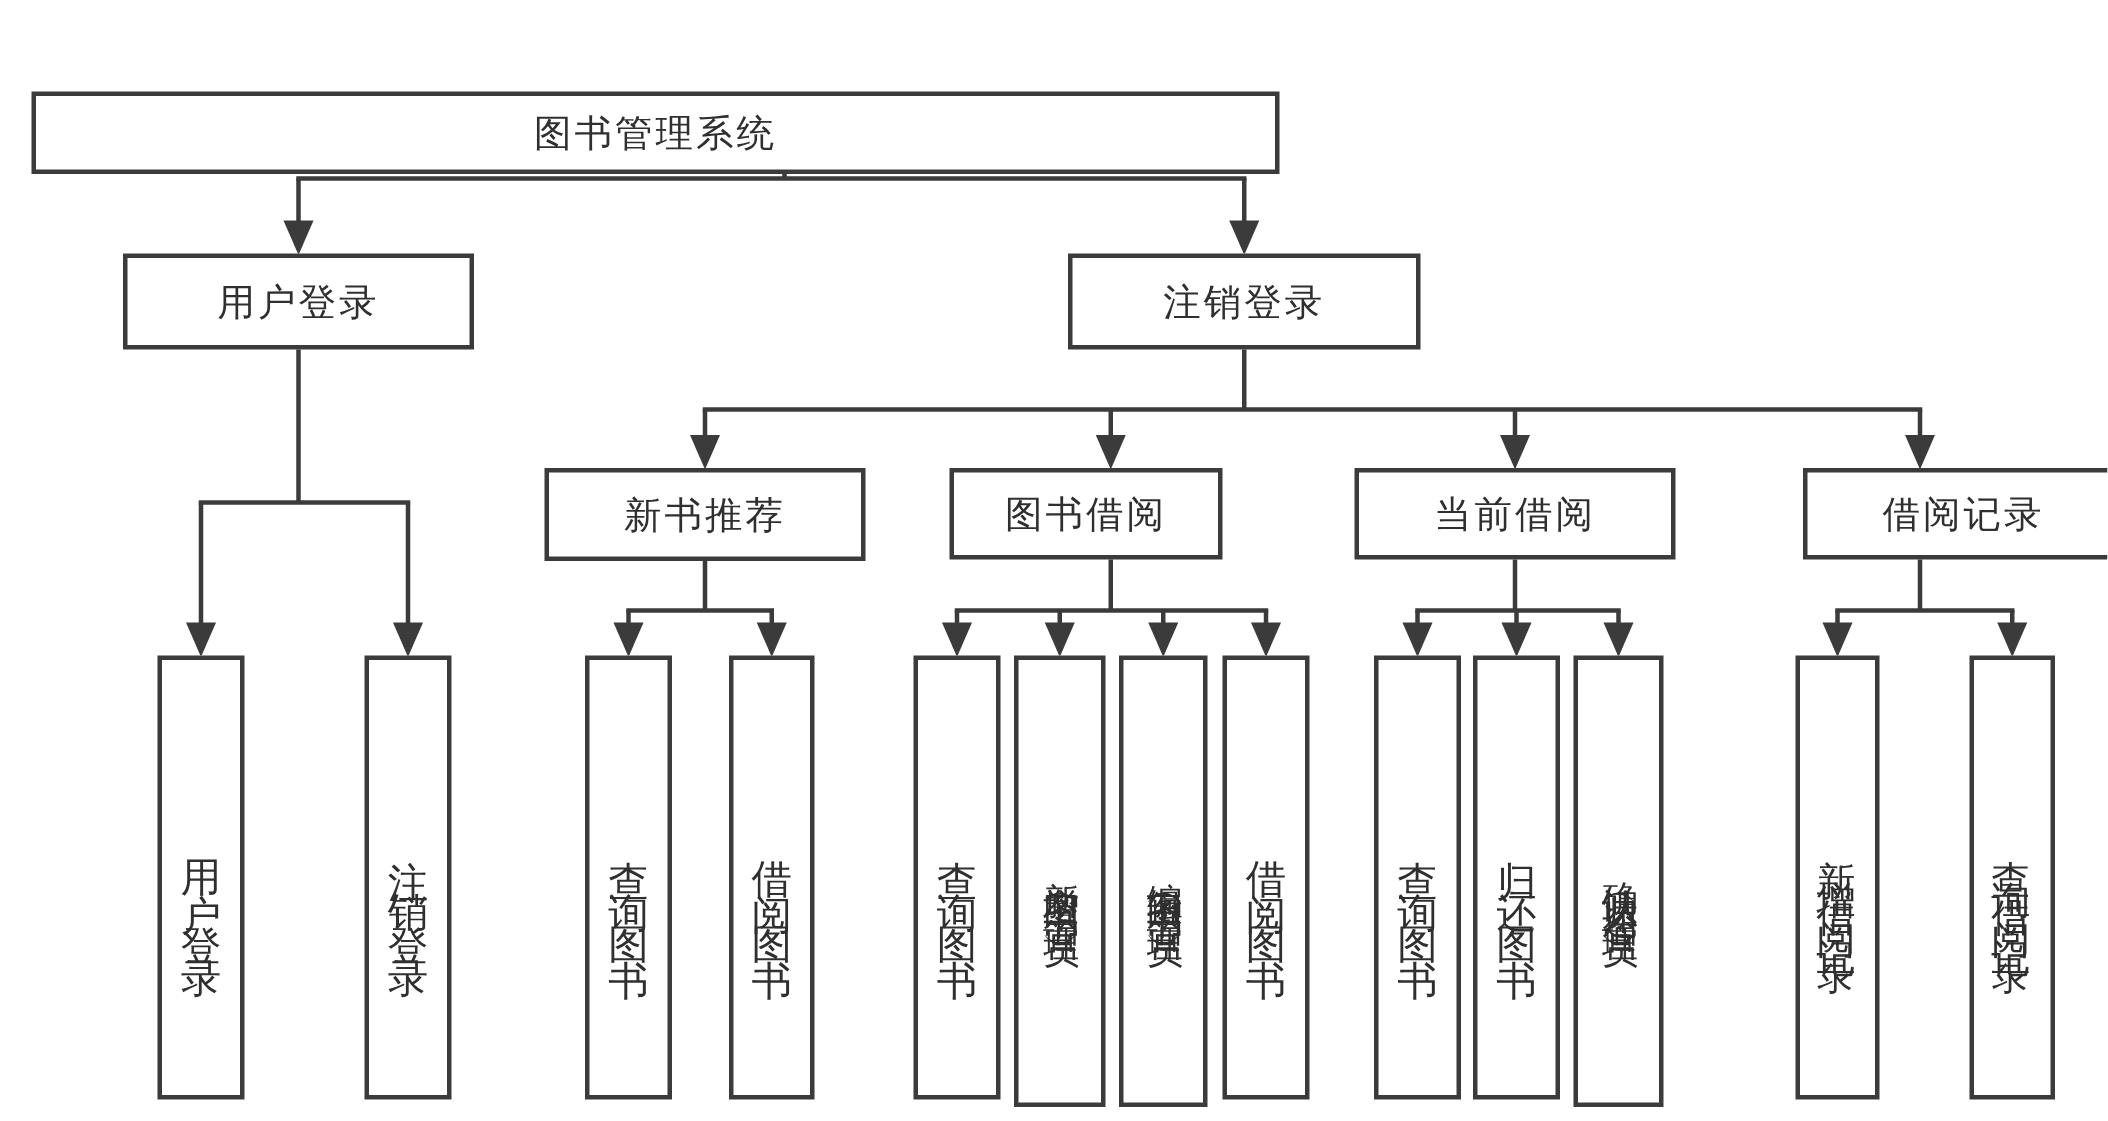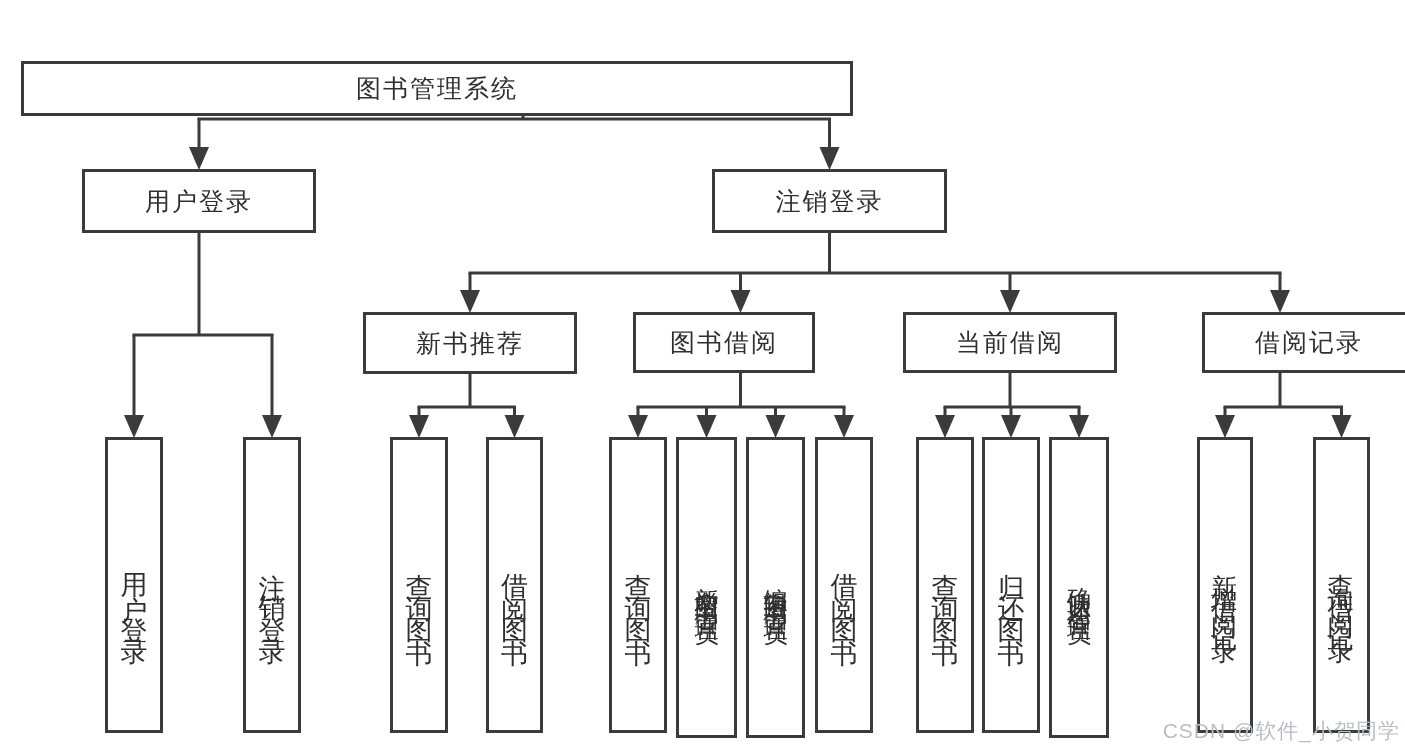--- a/index.html
+++ b/index.html
@@ -169,14 +169,13 @@
       <div class="node v" style="left: 1049px; top: 437px; width: 60px; height: 301px;">
         <span class="lsL">确认归还（管理员）</span>
       </div>
       <div class="node v" style="left: 1197px; top: 437px; width: 56px; height: 296px;">
         <span class="ls6">新增借阅记录</span>
       </div>
       <div class="node v" style="left: 1313px; top: 437px; width: 57px; height: 296px;">
         <span class="ls6">查询借阅记录</span>
       </div>
     </div>
-  <div id="watermark">CSDN @软件_小贺同学</div>
 </div>
 
 </body></html>

